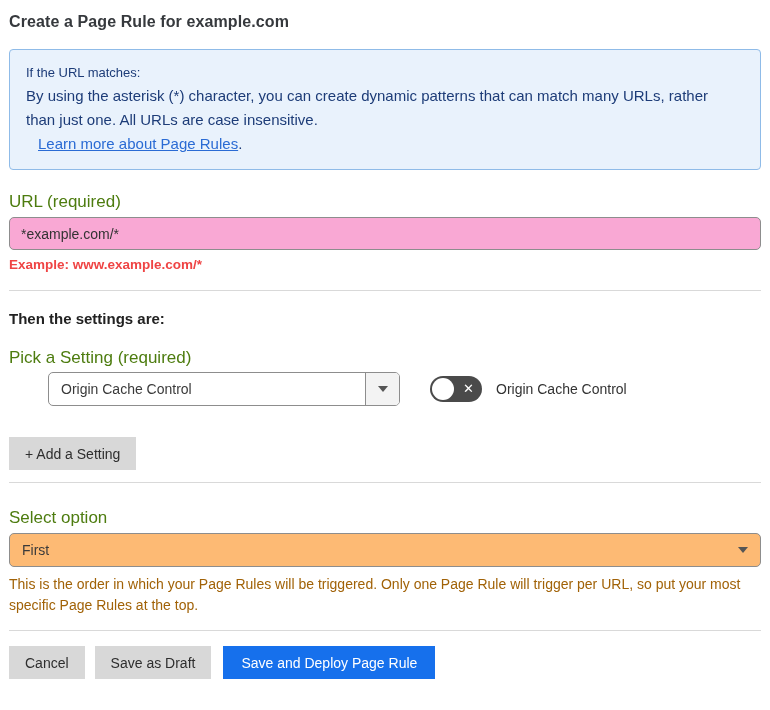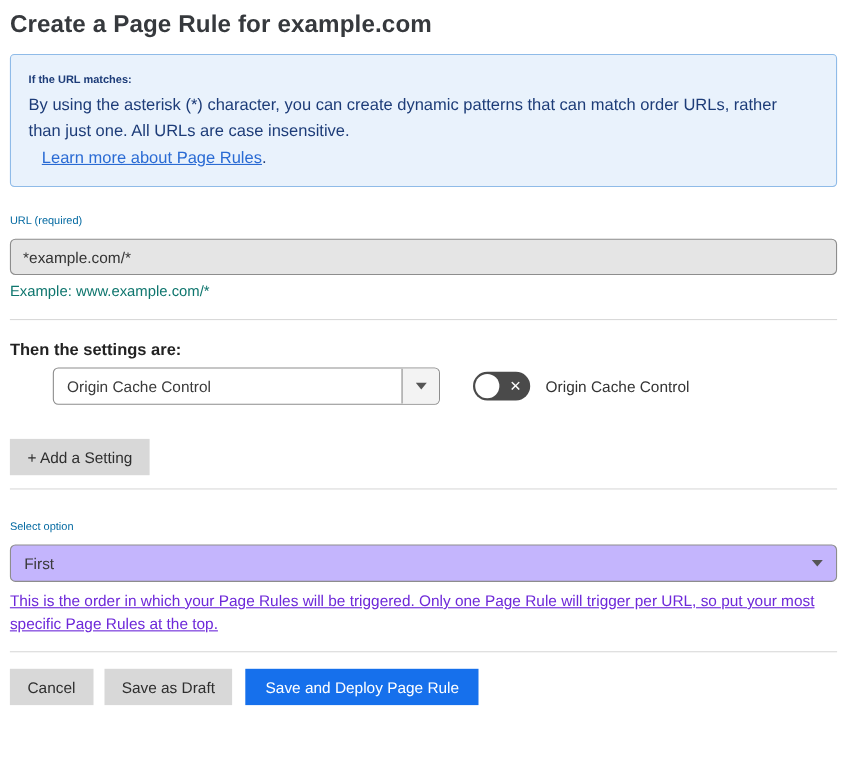--- a/index.html
+++ b/index.html
@@ -10,73 +10,74 @@
     width: 770px;
     height: 710px;
     overflow: hidden;
   }
   .page {
     width: 770px;
     height: 710px;
     padding: 6px 9px 12px 9px;
   }
   .page-title {
-    font-size: 22px;
+    font-size: 16px;
     font-weight: 700;
     color: #36393d;
     line-height: 28px;
     margin-top: 2px;
     letter-spacing: 0.1px;
   }
   .info-box {
     margin-top: 13px;
     background: #e9f2fc;
     border: 1px solid #8fbbe8;
     border-radius: 4px;
     padding: 12px 16px 13px 16px;
     color: #1d3c78;
     font-size: 15px;
     line-height: 24px;
   }
   .info-box-heading {
-    font-weight: 700;
-    font-size: 10px;
+    font-weight: 400;
+    font-size: 13px;
     line-height: 22px;
   }
   .info-box-body { max-width: 700px; }
   .info-link {
     color: #2a6bd4;
     text-decoration: underline;
     cursor: pointer;
     margin-left: 12px;
   }
   .field-label {
-    font-size: 10px;
-    color: #0369a1;
+    font-size: 17px;
+    color: #4d7c0f;
     line-height: 17px;
   }
   .url-label { margin-top: 23px; }
   .text-input {
     margin-top: 7px;
     width: 100%;
     height: 33px;
     border: 1px solid #8d8d8d;
     border-radius: 5px;
     padding: 0 11px;
     font-family: "Liberation Sans", sans-serif;
     font-size: 14px;
     color: #333333;
-    background: #e5e5e5;
+    background: #f9a8d4;
     outline: none;
   }
   .helper-text {
     margin-top: 6px;
     font-size: 13.5px;
-    color: #0f766e;
+    color: #ef4444;
     line-height: 17px;
+    font-weight: bold;
   }
   .divider {
     border: none;
     border-top: 1px solid #d9d9d9;
     height: 0;
   }
   .divider-1 { margin-top: 17px; }
   .divider-2 { margin-top: 12px; }
   .divider-3 { margin-top: 14px; }
   .section-heading {
@@ -180,68 +181,68 @@
   }
   .add-setting-btn { margin-top: 31px; }
   .order-heading { margin-top: 16px; }
   .order-label { margin-top: 26px; }
   .order-select {
     margin-top: 7px;
     width: 100%;
     height: 34px;
     border: 1px solid #8d8d8d;
     border-radius: 5px;
-    background: #c4b5fd;
+    background: #fdba74;
     display: flex;
     align-items: center;
     padding: 0 12px;
     font-size: 14px;
     color: #3a3a3a;
     cursor: pointer;
     justify-content: space-between;
   }
   .order-helper {
     margin-top: 7px;
     font-size: 14px;
-    color: #6d28d9;
+    color: #a16207;
     line-height: 21px;
     max-width: 740px;
-    text-decoration: underline;
   }
   .footer-row {
     margin-top: 15px;
     display: flex;
     align-items: center;
   }
   .footer-row .btn + .btn { margin-left: 10px; }
   .btn-deploy { margin-left: 12px !important; padding: 0 18px; }
 </style>
 </head>
 <body>
 
 <div class="page">
 
   <h1 class="page-title">Create a Page Rule for example.com</h1>
 
   <div class="info-box">
     <div class="info-box-heading">If the URL matches:</div>
-    <div class="info-box-body">By using the asterisk (*) character, you can create dynamic patterns that can match order URLs, rather than just one. All URLs are case insensitive.</div>
+    <div class="info-box-body">By using the asterisk (*) character, you can create dynamic patterns that can match many URLs, rather than just one. All URLs are case insensitive.</div>
     <div>
       <a class="info-link">Learn more about Page Rules</a><span>.</span>
     </div>
   </div>
 
   <div class="field-label url-label">URL (required)</div>
   <input class="text-input" type="text" value="*example.com/*" style="">
   <div class="helper-text">Example: www.example.com/*</div>
 
   <hr class="divider divider-1">
 
   <div class="section-heading">Then the settings are:</div>
 
+  <div class="field-label pick-label">Pick a Setting (required)</div>
 
   <div class="setting-row">
     <div class="fake-select setting-select">
       <div class="fake-select-value">Origin Cache Control</div>
       <div class="fake-select-caret-box">
         <span class="caret-down"></span>
       </div>
     </div>
     <div class="toggle">
       <span class="toggle-knob"></span>

